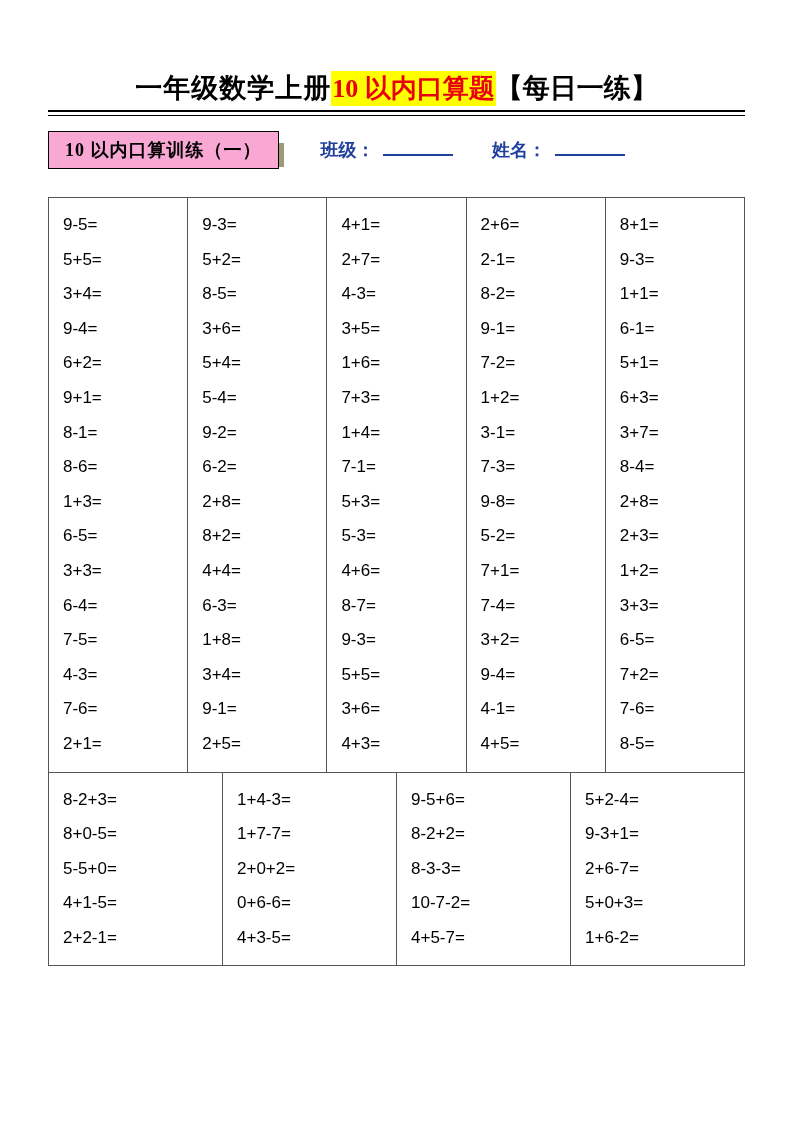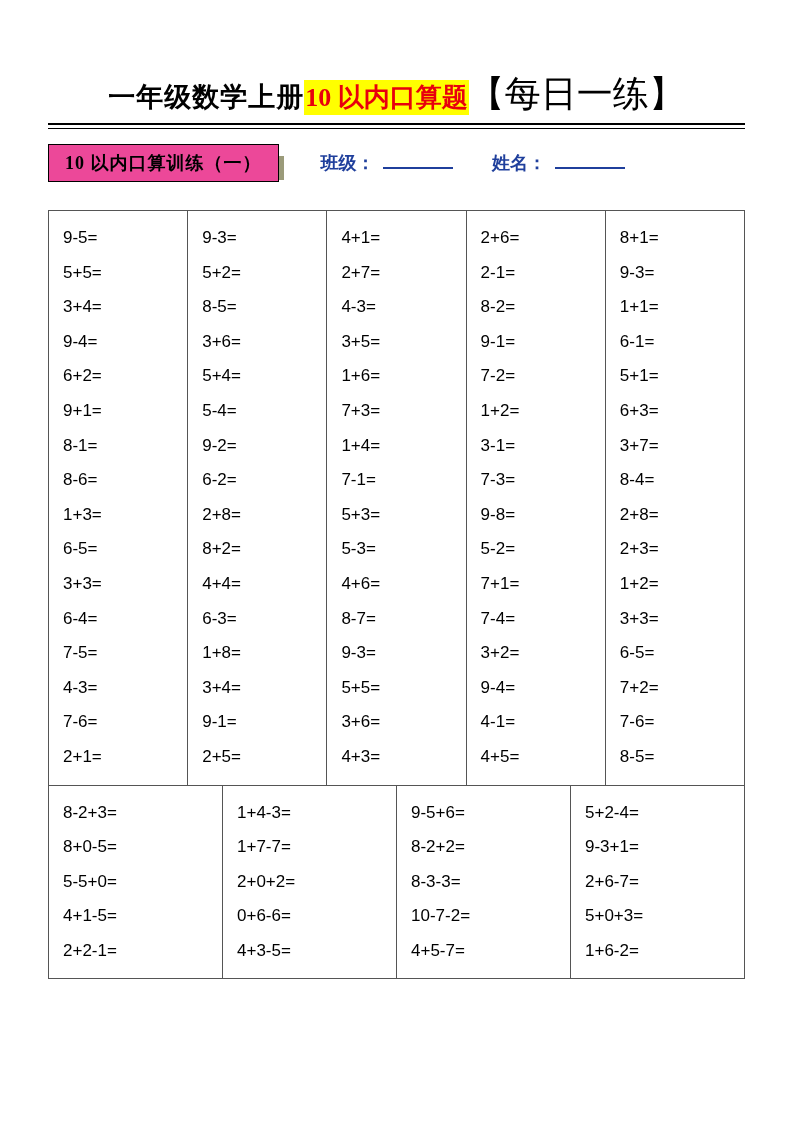--- a/index.html
+++ b/index.html
@@ -38,22 +38,22 @@
   }
   .title-hl {
     font-size: 26px;
     font-weight: bold;
     color: #e8000d;
     background: #ffff00;
     padding: 0 1px;
     font-family: "Liberation Serif", serif;
   }
   .title-bracket {
-    font-size: 36px;
-    font-weight: normal;
+    font-size: 27px;
+    font-weight: bold;
     font-family: "Liberation Serif", serif;
   }
   .title-rule {
     margin-top: 4px;
     border-top: 2px solid #000;
     border-bottom: 1px solid #000;
     height: 3px;
   }
 
   
@@ -71,21 +71,21 @@
     left: 5px;
     top: 5px;
     width: 100%;
     height: 100%;
     background: #9b9b7a;
     box-sizing: border-box;
   }
   .badge {
     position: relative;
     border: 1px solid #000;
-    background: #ec4899;
+    background: #f9a8d4;
     padding: 8px 16px;
     font-size: 18px;
     font-weight: bold;
     font-family: "Liberation Serif", serif;
     letter-spacing: 1px;
   }
   .fields {
     margin-left: 42px;
     font-size: 18px;
     font-weight: bold;

